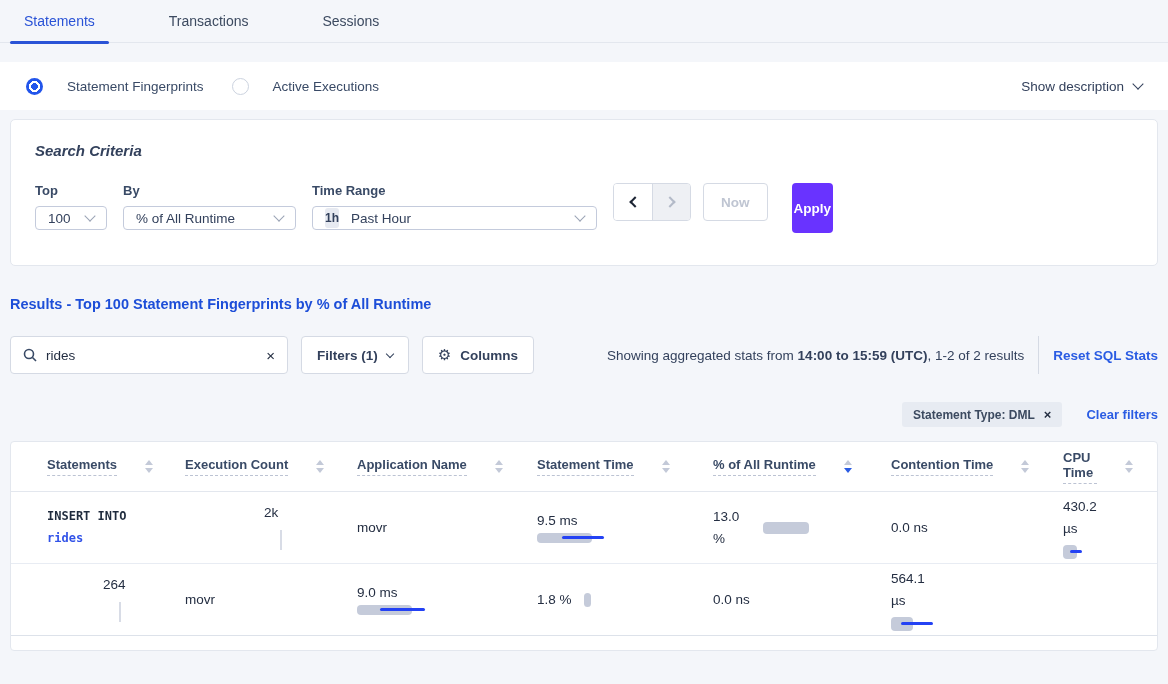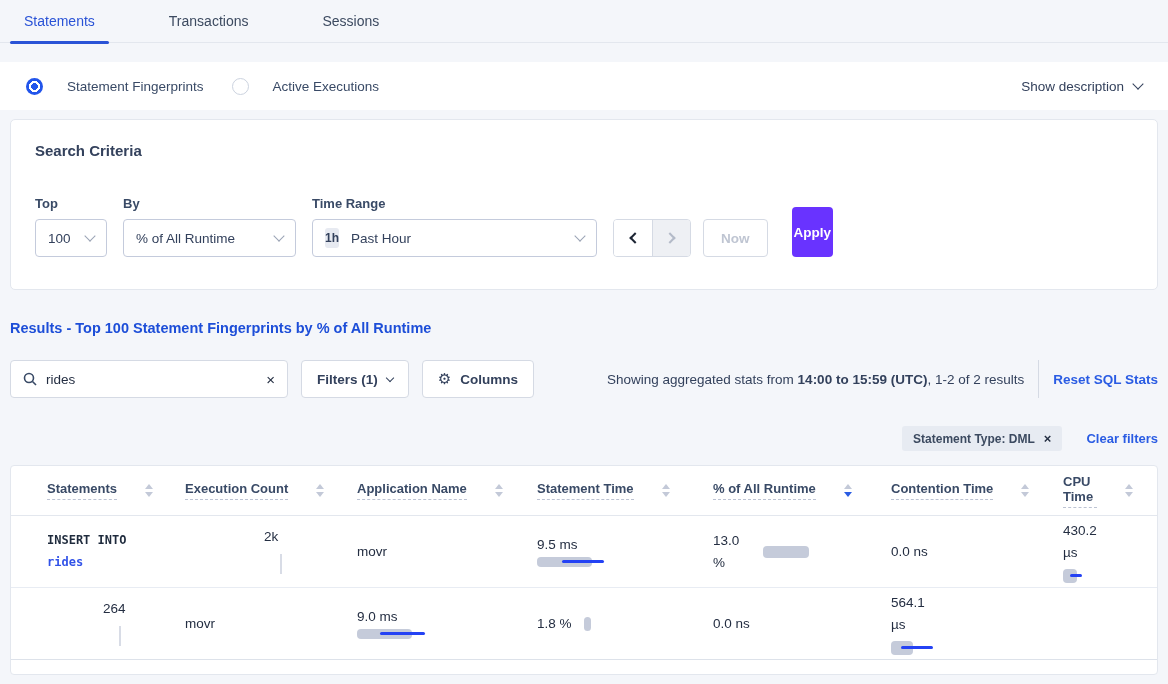--- a/index.html
+++ b/index.html
@@ -18,24 +18,24 @@
   
   .topbar { background:#fff; margin-top:19px; height:48px; display:flex; align-items:center; justify-content:space-between; padding:0 26px; }
   .radio-group { display:flex; gap:28px; }
   .radio-opt { display:flex; align-items:center; gap:24px; font-size:13.5px; color:#394a66; cursor:pointer; }
   .radio { width:17px; height:17px; border-radius:50%; border:1.5px solid #ccd3df; background:#fff; flex:0 0 auto; }
   .radio.selected { border:none; background:radial-gradient(circle, #2255eb 0 3.5px, #fff 3.5px 5.5px, #2255eb 5.5px 100%); }
   .show-desc { display:flex; align-items:center; gap:10px; font-size:13.5px; color:#33415c; cursor:pointer; }
   .chev { width:8px; height:8px; border-right:1.7px solid #33415c; border-bottom:1.7px solid #33415c; transform:rotate(45deg); display:inline-block; margin-top:-4px; }
   
   .criteria-card { background:#fff; border:1px solid #e3e7ee; border-radius:5px; margin:9px 10px 0; padding:22px 24px 32px; }
-  .criteria-title { font-size:15px; font-weight:700; color:#33415c; }
-  .controls { display:flex; align-items:flex-end; margin-top:37px; }
+  .criteria-title { font-size:15px; font-weight:700; color:#33415c;font-style:italic; }
+  .controls { display:flex; margin-top:24px; }
   .field-label { font-size:13px; font-weight:700; color:#394a66; display:block; margin-bottom:8px; }
-  .select { height:38px; border:1px solid #c4cbdc; border-radius:4px; background:#fff; display:flex; align-items:center; padding:0 12px; font-size:13.5px; color:#33415c; justify-content:space-between; cursor:pointer; }
+  .select { height:24px; border:1px solid #c4cbdc; border-radius:4px; background:#fff; display:flex; align-items:center; padding:0 12px; font-size:13.5px; color:#33415c; justify-content:space-between; cursor:pointer; }
   .select .chev { border-color:#9aa3b5; margin-left:10px; }
   .f-top { width:72px; margin-right:16px; }
   .f-by { width:173px; margin-right:16px; }
   .f-time { width:285px; margin-right:16px; }
   .time-left { display:flex; align-items:center; gap:12px; }
   .time-badge { background:#e7eaf1; border-radius:3px; font-size:12px; font-weight:700; color:#33415c; padding:3px 0; }
   .btn-group { display:flex; border:1px solid #d5dae4; border-radius:4px; overflow:hidden; height:38px; }
   .nav-btn { width:38px; display:flex; align-items:center; justify-content:center; background:#fff; cursor:pointer; }
   .nav-btn.disabled { background:#eef0f4; border-left:1px solid #d5dae4; cursor:default; }
   .chev-left { width:8px; height:8px; border-right:2.4px solid #1c2433; border-bottom:2.4px solid #1c2433; transform:rotate(135deg); margin-left:3px; }

